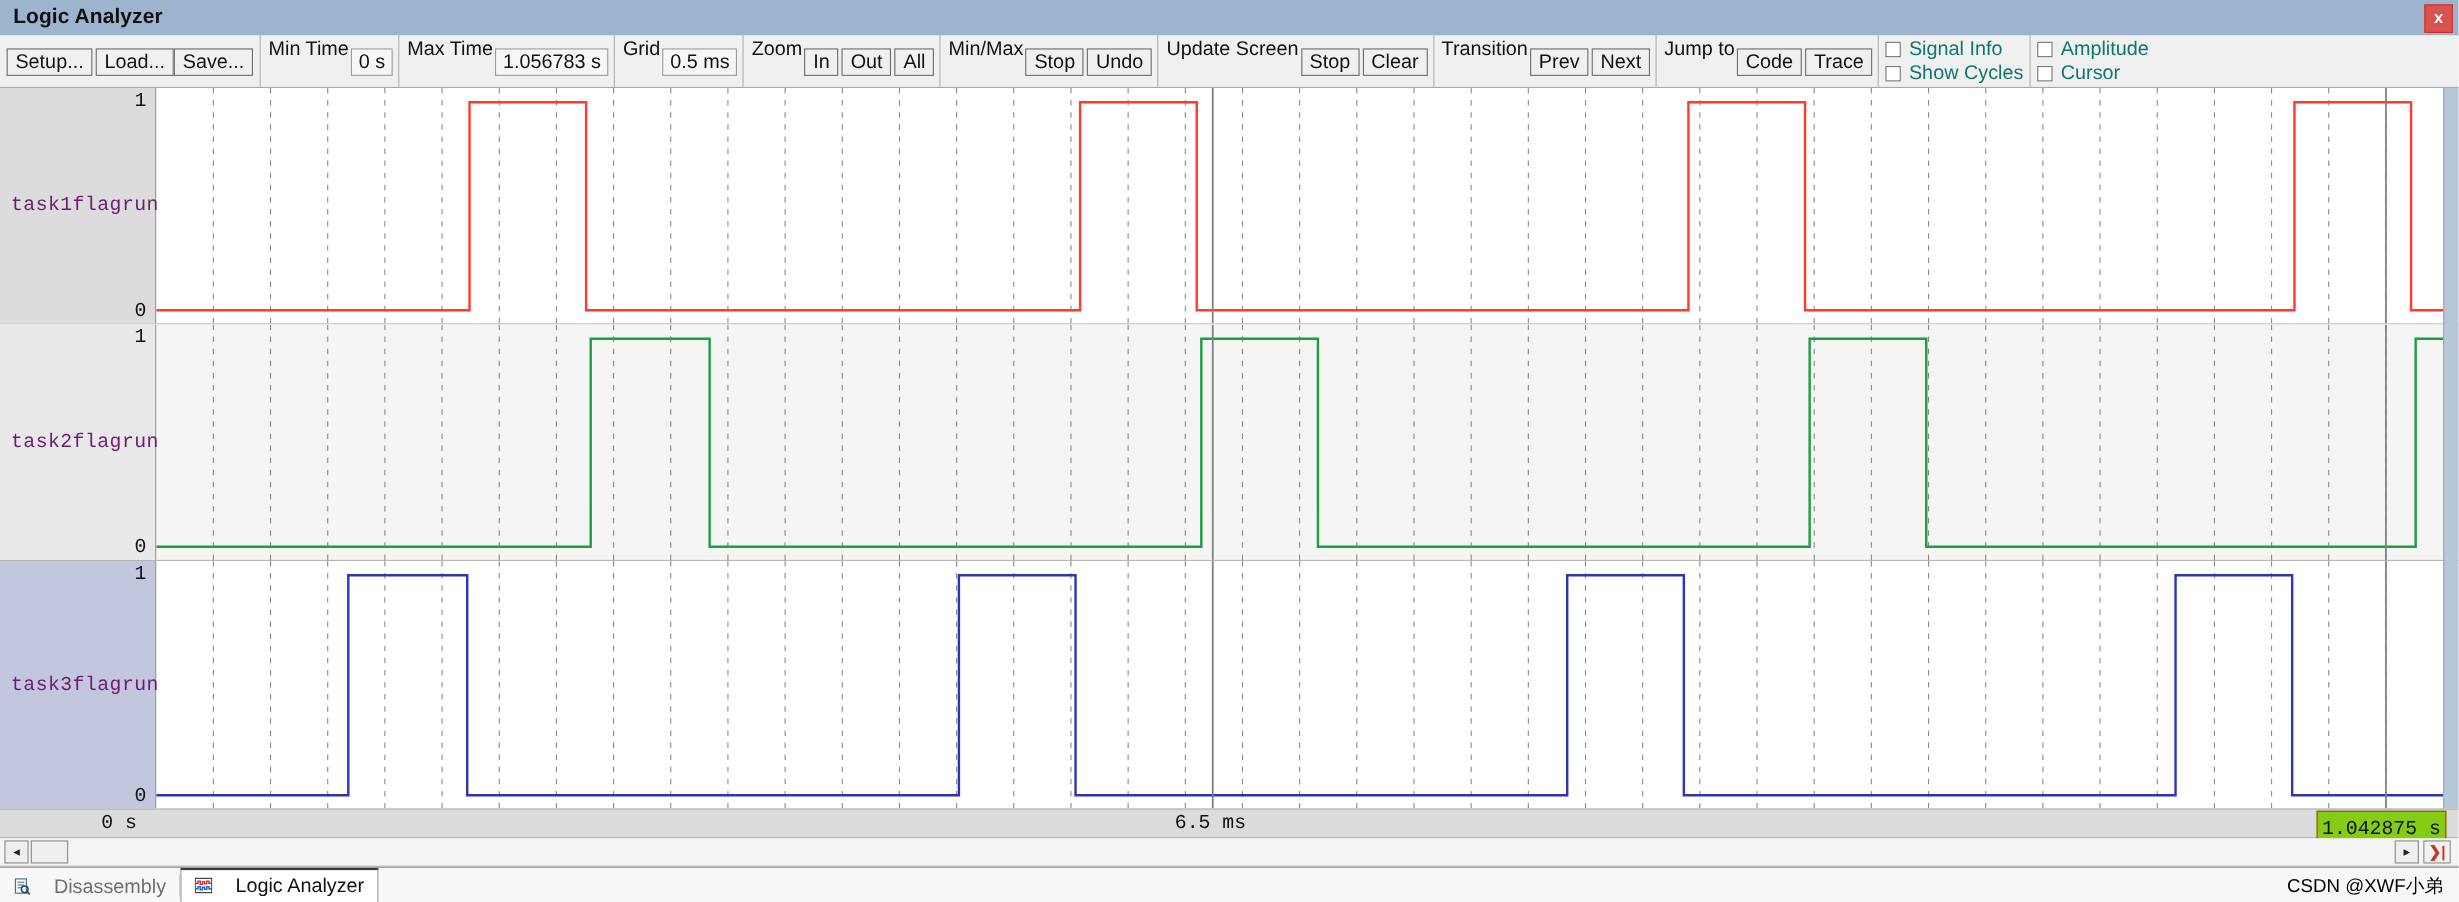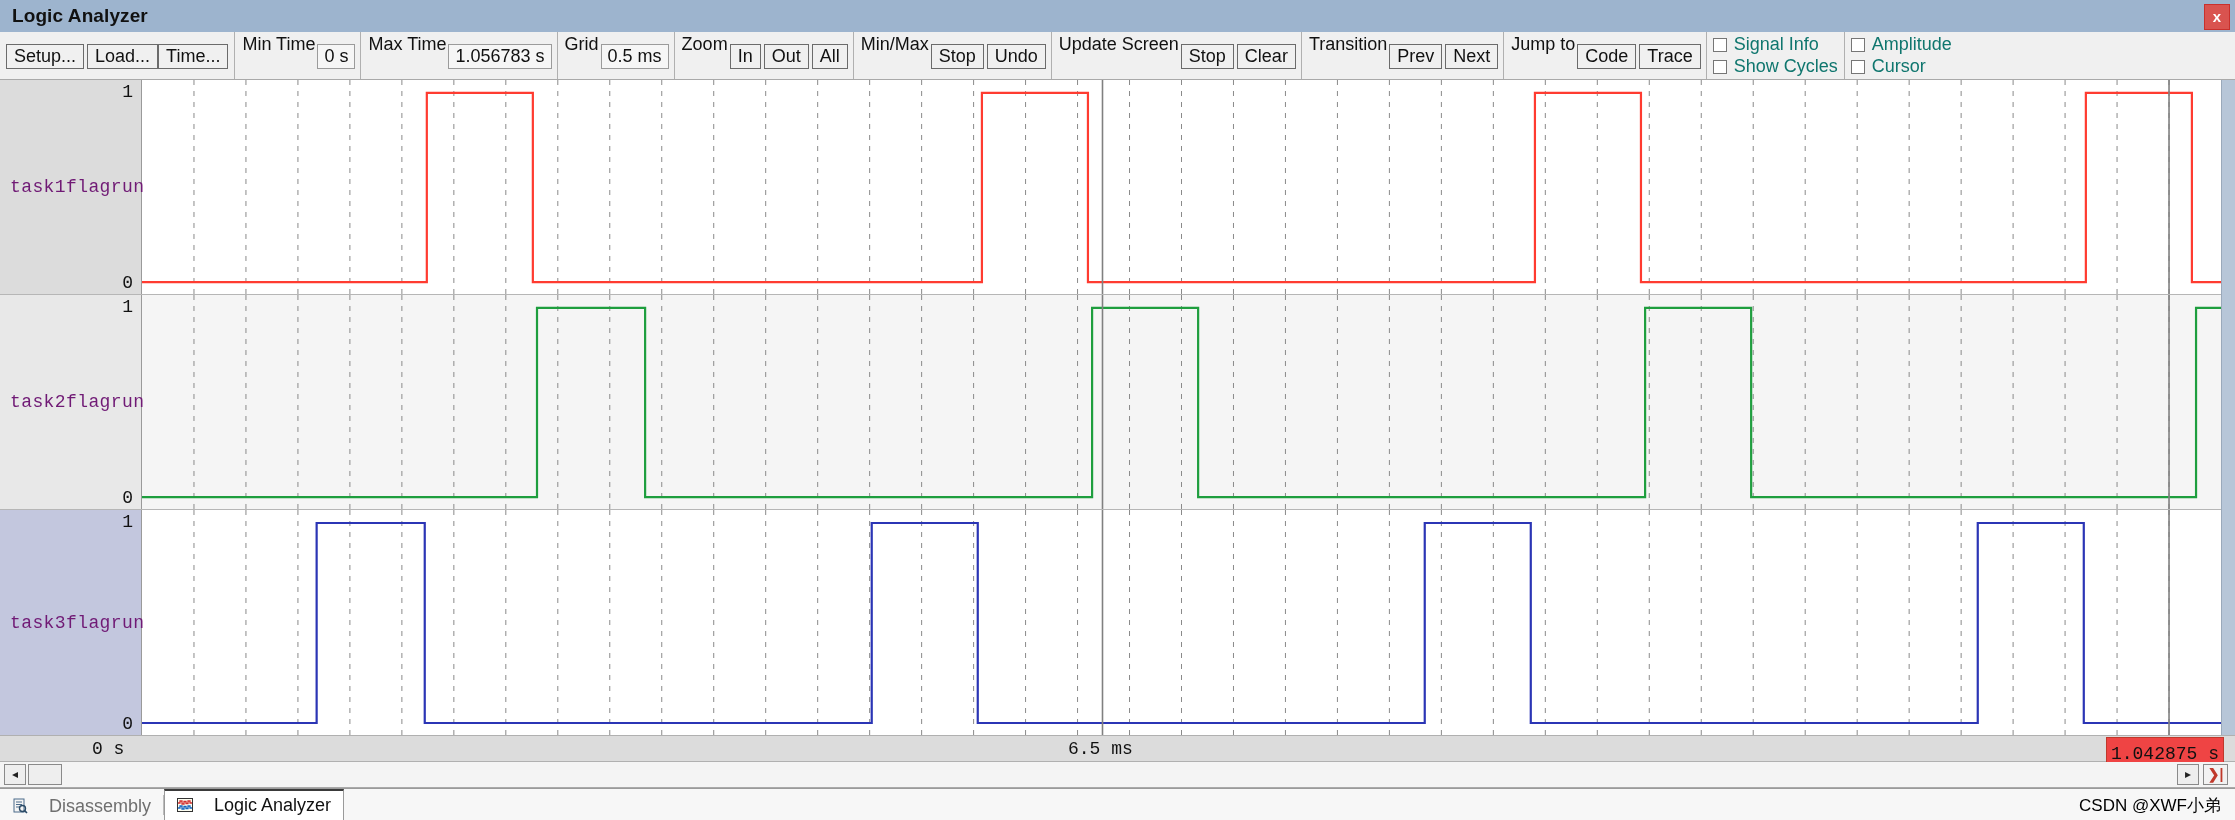--- a/index.html
+++ b/index.html
@@ -125,21 +125,21 @@
   }
   .ruler .tlabel{
     position:absolute;top:3px;
     font-family:"Liberation Mono",monospace;font-size:18px;color:#111;
     white-space:nowrap;
   }
   .ruler .tlabel.t-start{left:92px;}
   .ruler .tlabel.t-mid{left:1068px;}
   .ruler .tlabel.t-end{
     right:11px;top:1px;padding:6px 4px;
-    border:1px solid #c0392b;background:#ef4444;
+    border:1px solid #c0392b;background:#84cc16;
   }
 
   
   .hscroll{
     position:absolute;left:0;top:762px;width:2235px;height:26px;
     background:#f4f4f4;border-bottom:1px solid #a9a9a9;box-sizing:border-box;
   }
   .sb-btn{
     position:absolute;top:2px;width:22px;height:21px;
     border:1px solid #8a8a8a;background:#eeeeee;
@@ -195,21 +195,21 @@
   </div>
 
   <div class="toolbar">
 
     <div class="tgrp" style="justify-content:center;padding:0 6px;">
       <div class="tgrp-row" style="justify-content:flex-start;">
         <button class="btn">Setup...</button>
         <button class="btn">Load...</button>
       </div>
       <div class="tgrp-row" style="justify-content:flex-end;">
-        <button class="btn">Time...</button>
+        <button class="btn">Save...</button>
       </div>
     </div>
 
     <div class="tgrp col-md">
       <div class="tgrp-title">Min Time</div>
       <div class="tgrp-row">
           <div class="field" style="width:100%">0 s</div>
         </div>
     </div>
 

